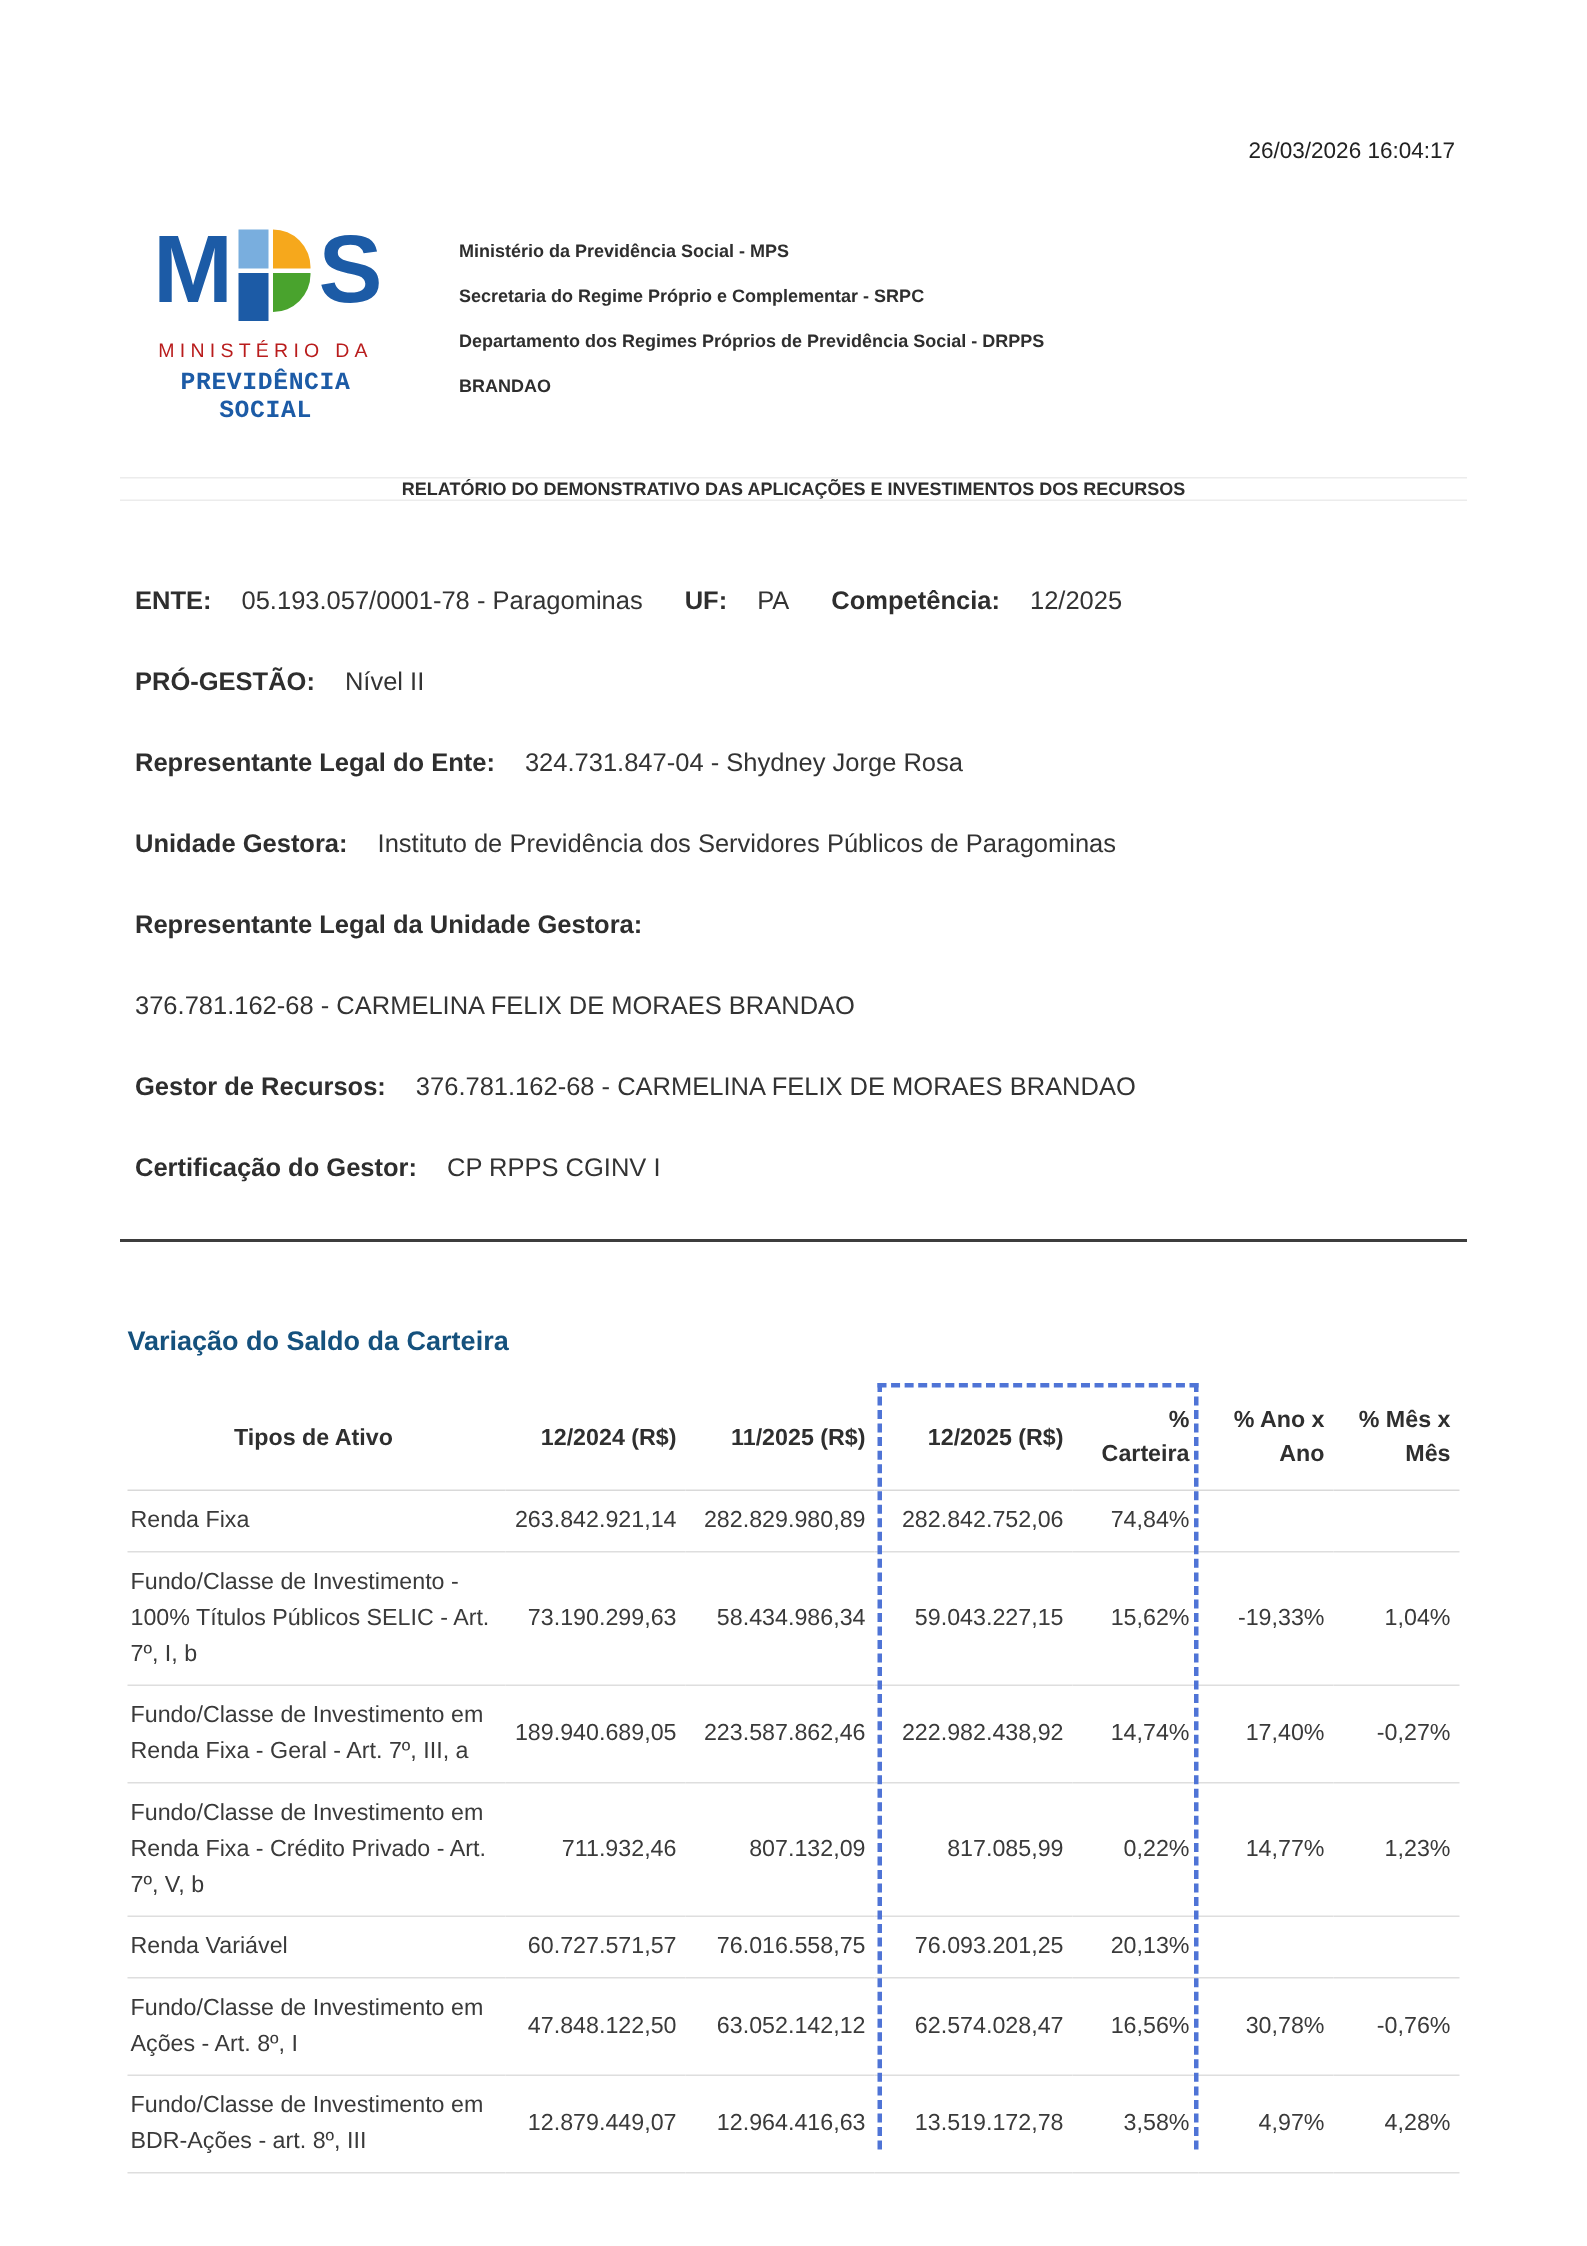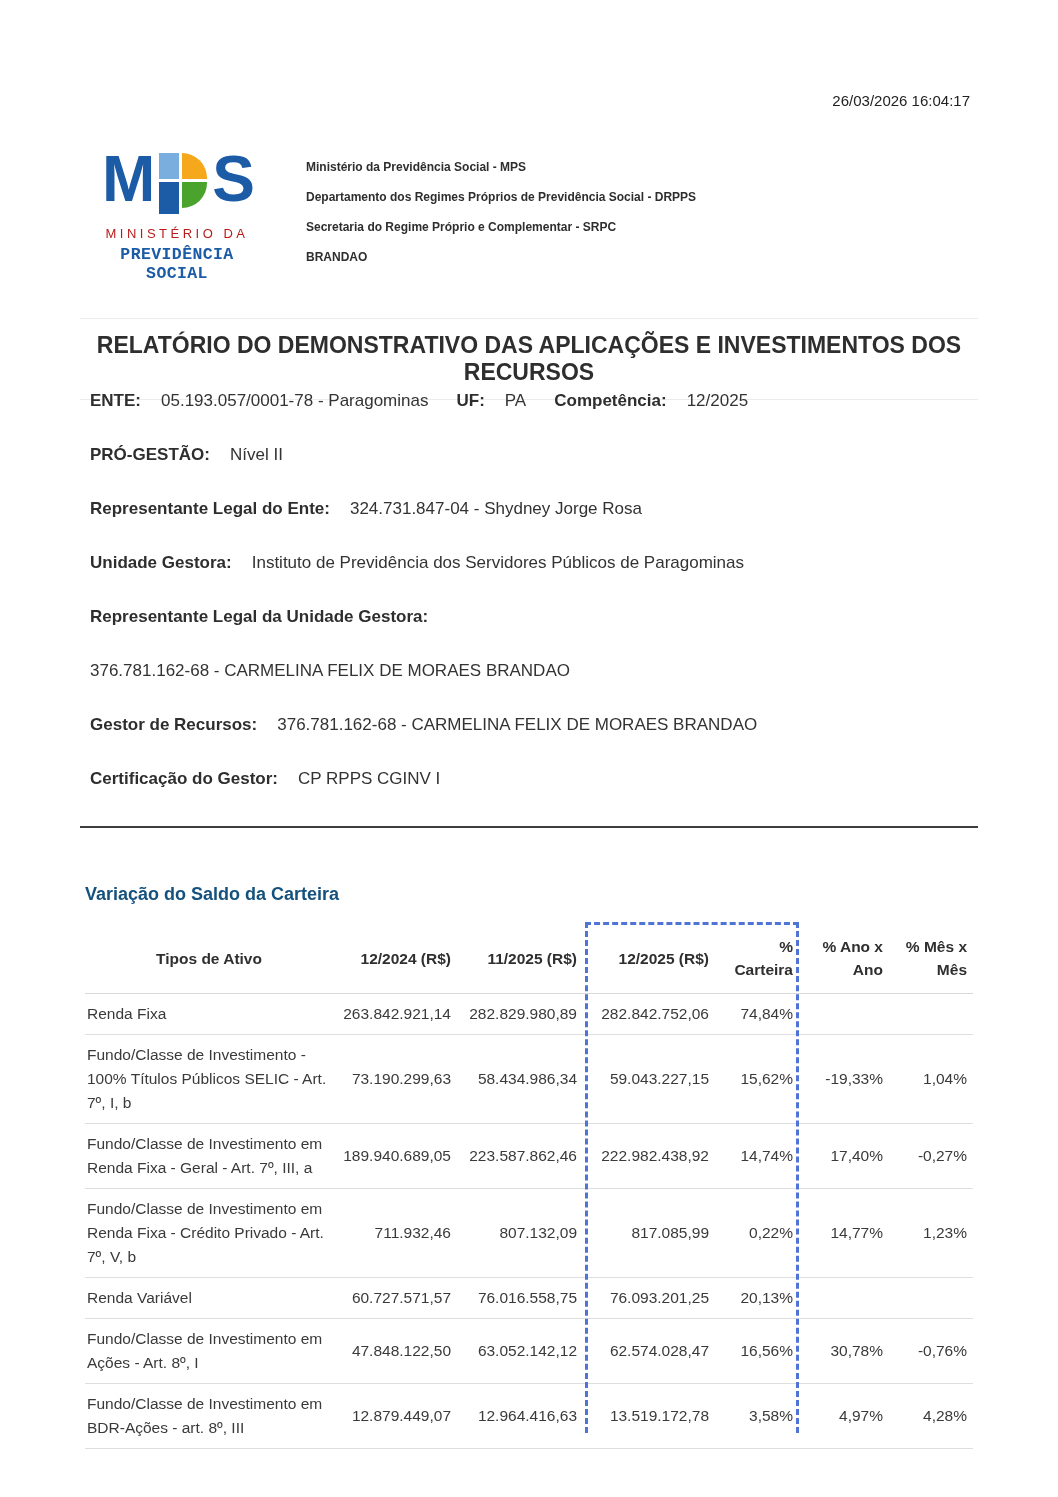--- a/index.html
+++ b/index.html
@@ -20,21 +20,21 @@
   .p-bl { background: #1c5ba6; }
   .p-br { background: #49a32d; border-radius: 0 0 26px 0; height: 26px; }
   .brand-line1 { margin-top: 12px; font-size: 13px; letter-spacing: 3.5px; color: #b91c1c; }
   .brand-line2 { margin-top: 4px; font-size: 16.5px; font-weight: 700; letter-spacing: 0.4px; color: #1c5ba6; font-family: Liberation Mono, monospace; }
 
   .header-block { position: absolute; left: 306px; top: 152px; font-size: 12px; font-weight: 700; line-height: 30px; color: #2e2e2e; }
 
   .title-bar {
     position: absolute; left: 80px; top: 318px; width: 898px;
     border-top: 1px solid #ececec; border-bottom: 1px solid #ececec;
-    padding: 13px 0; text-align: center; font-weight: 700; font-size: 23px; color: #2e2e2e;
+    padding: 0 0; text-align: center; font-weight: 700; font-size: 12px; color: #2e2e2e;
   }
 
   .fields { position: absolute; left: 90px; top: 390px; width: 880px; font-size: 17px; }
   .field-row { margin-bottom: 33px; line-height: 21px; }
   .flabel { font-weight: 700; margin-right: 20px; color: #2e2e2e; }
   .fvalue { margin-right: 28px; color: #333; }
 
   .divider { position: absolute; left: 80px; top: 826px; width: 898px; height: 2px; background: #3d3d3d; }
 
   .section-title { position: absolute; left: 85px; top: 884px; font-size: 18px; font-weight: 700; color: #15517d; }
@@ -70,22 +70,22 @@
         <span class="p-br"></span>
       </span>
       <span class="mps-letter">S</span>
     </div>
     <div class="brand-line1">MINISTÉRIO DA</div>
     <div class="brand-line2">PREVIDÊNCIA SOCIAL</div>
   </div>
 
   <div class="header-block">
     <div>Ministério da Previdência Social - MPS</div>
+    <div>Secretaria do Regime Próprio e Complementar - SRPC</div>
     <div>Departamento dos Regimes Próprios de Previdência Social - DRPPS</div>
-    <div>Secretaria do Regime Próprio e Complementar - SRPC</div>
     <div>BRANDAO</div>
   </div>
 
   <div class="title-bar">RELATÓRIO DO DEMONSTRATIVO DAS APLICAÇÕES E INVESTIMENTOS DOS RECURSOS</div>
 
   <div class="fields" id="fields">
       <div class="field-row"><span class="flabel">ENTE:</span><span class="fvalue">05.193.057/0001-78 - Paragominas</span><span class="flabel">UF:</span><span class="fvalue">PA</span><span class="flabel">Competência:</span><span class="fvalue">12/2025</span></div>
       <div class="field-row"><span class="flabel">PRÓ-GESTÃO:</span><span class="fvalue">Nível II</span></div>
       <div class="field-row"><span class="flabel">Representante Legal do Ente:</span><span class="fvalue">324.731.847-04 - Shydney Jorge Rosa</span></div>
       <div class="field-row"><span class="flabel">Unidade Gestora:</span><span class="fvalue">Instituto de Previdência dos Servidores Públicos de Paragominas</span></div>

